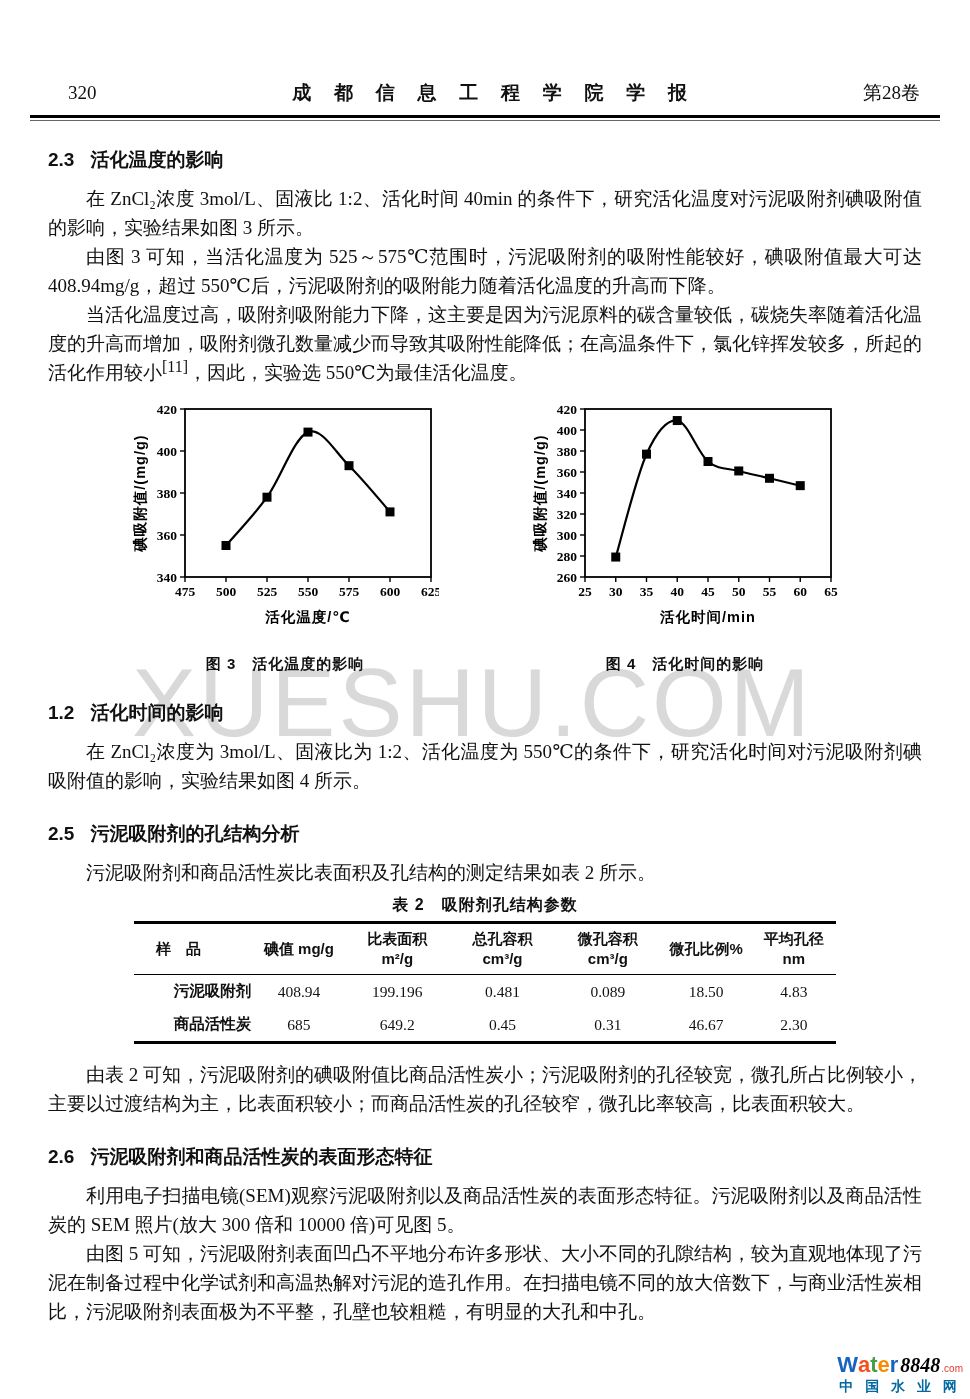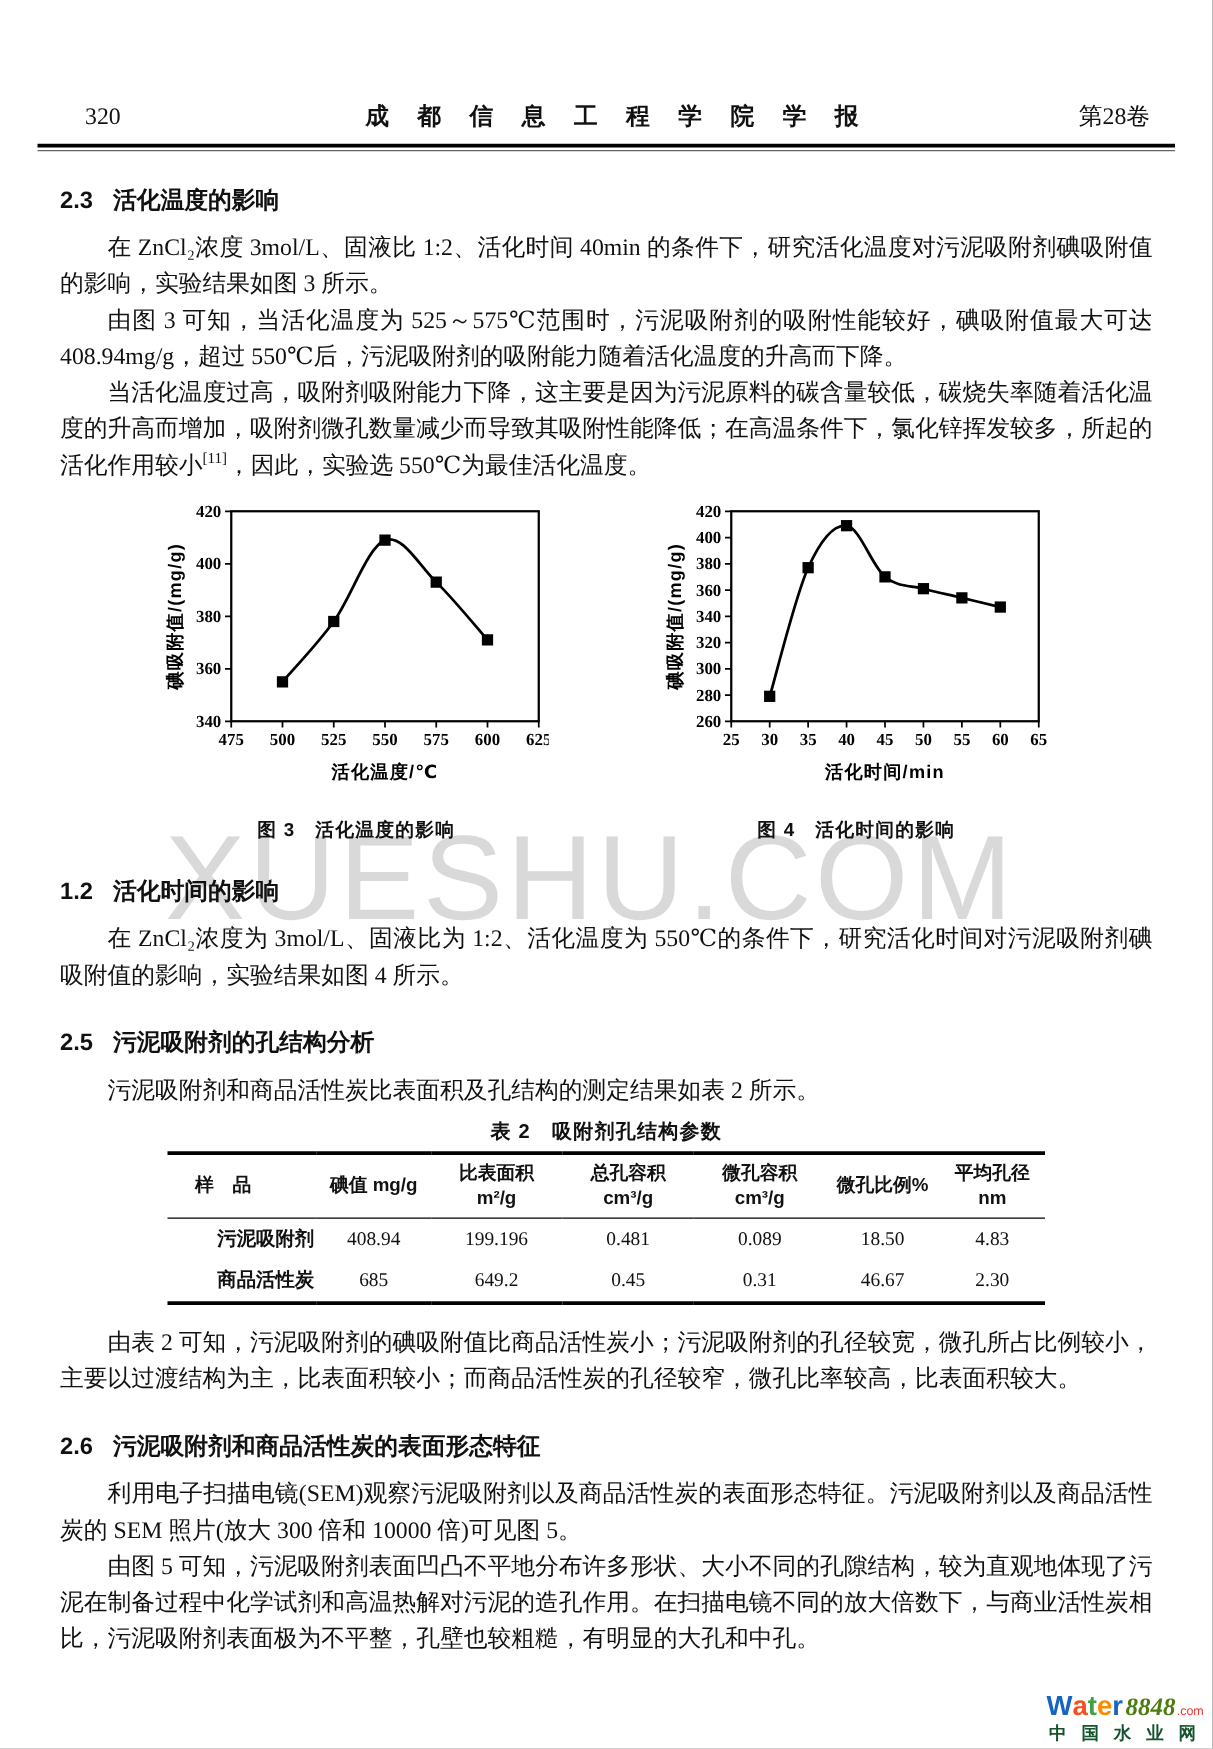--- a/index.html
+++ b/index.html
@@ -41,21 +41,21 @@
   .sec-heading{
     display:flex;align-items:baseline;gap:16px;
     font-family:"Liberation Sans","DejaVu Sans",sans-serif;
     font-weight:bold;font-size:19px;
     margin:26px 0 11px 0;
   }
   .para{
     font-size:19px;line-height:29px;
     text-align:justify;text-indent:2em;margin:0;
   }
-  .para sup{font-size:12px;line-height:0;}
+  .para sup{font-size:16px;line-height:0;}
   
   .figures{display:flex;justify-content:center;gap:92px;margin:12px 0 4px 0;}
   .figures figure{margin:0;display:flex;flex-direction:column;align-items:center;}
   .figures figcaption{
     margin-top:28px;
     font-family:"Liberation Sans","DejaVu Sans",sans-serif;
     font-weight:bold;font-size:15px;letter-spacing:1px;
   }
   svg text.tick{font-family:"Liberation Serif","DejaVu Serif",serif;font-weight:bold;font-size:13.5px;}
   svg text.axis-label{font-family:"Liberation Sans","DejaVu Sans",sans-serif;font-weight:bold;font-size:14.5px;letter-spacing:1px;}
@@ -286,19 +286,19 @@
 
   </main>
 
   <div class="logo">
     <div class="logo-line1">
       <span class="lw" style="color: rgb(21, 101, 192);">W</span>
       <span class="lw" style="color: rgb(244, 81, 30);">a</span>
       <span class="lw" style="color: rgb(67, 160, 71);">t</span>
       <span class="lw" style="color: rgb(251, 140, 0);">e</span>
       <span class="lw" style="color: rgb(21, 101, 192);">r</span>
-      <span class="lnum" style="color: #4d7c0f;">8848</span>
+      <span class="lnum" style="color: #000000;">8848</span>
       <span class="ldot" style="color: rgb(229, 57, 53);">.com</span>
     </div>
-    <div class="logo-line2" style="color: #14532d;">中 国 水 业 网</div>
+    <div class="logo-line2" style="color: #0369a1;">中 国 水 业 网</div>
   </div>
 
 </div>
 
 </body></html>

